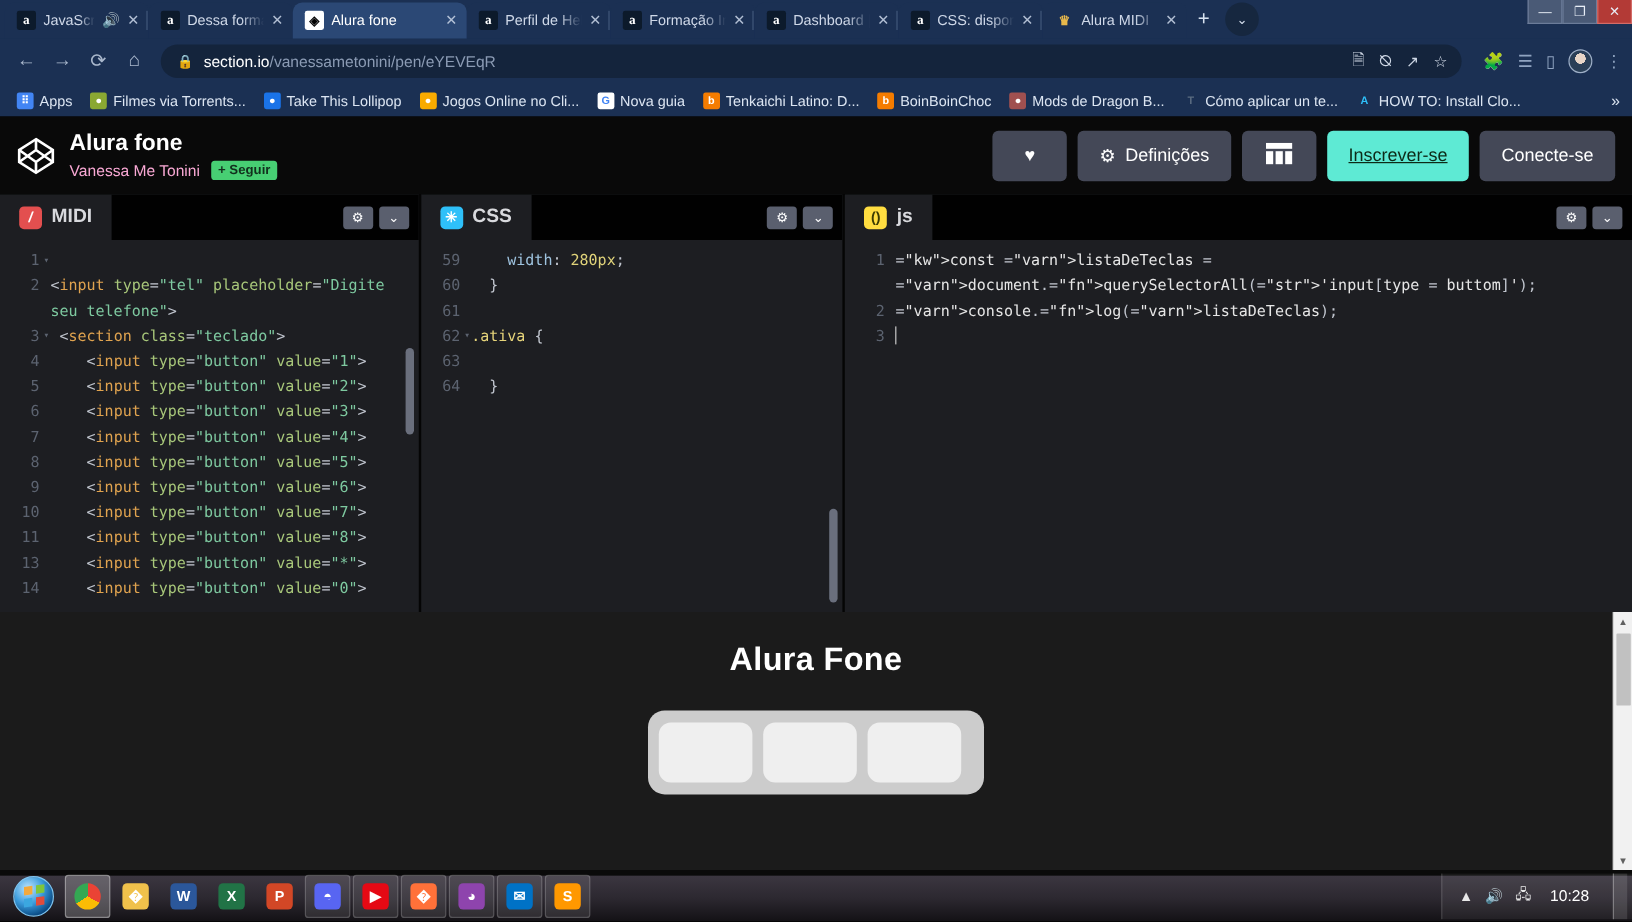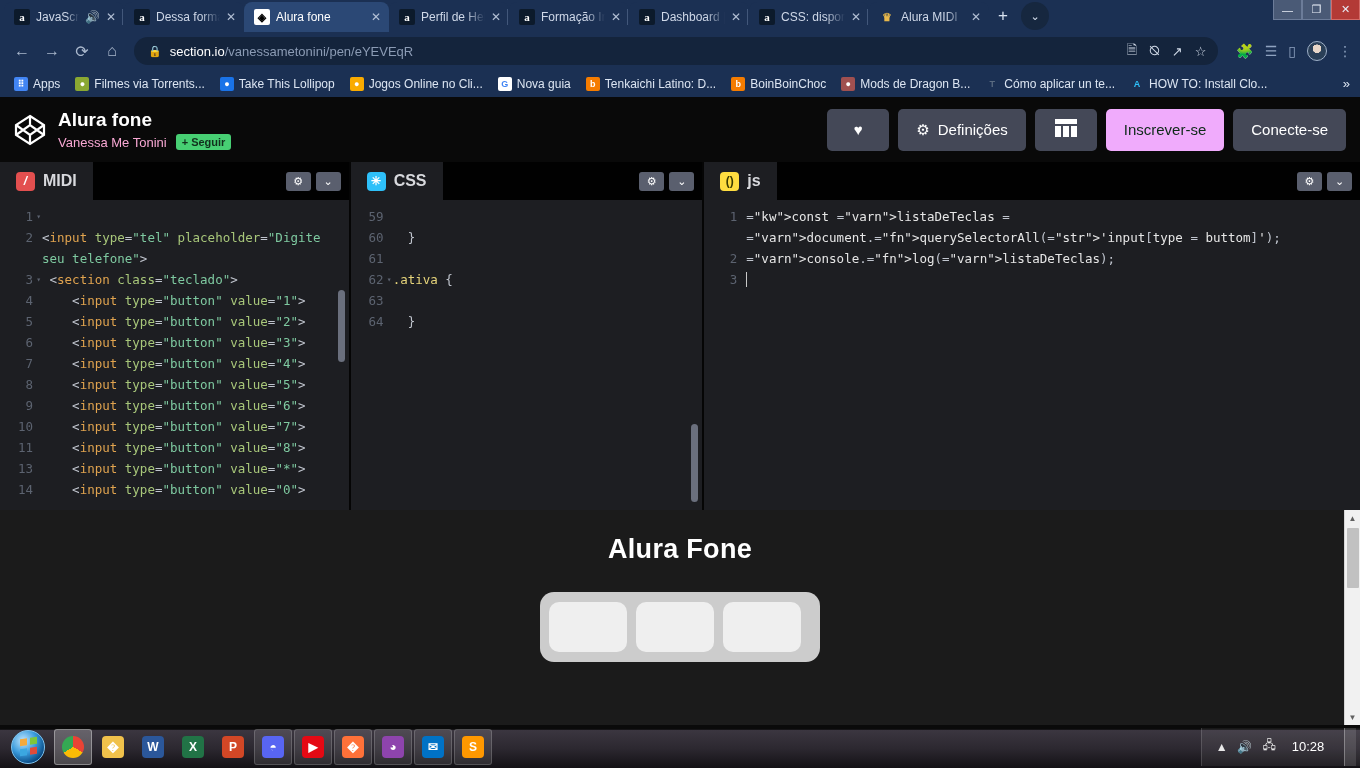--- a/index.html
+++ b/index.html
@@ -95,21 +95,21 @@
   #pen-sub { display: flex; align-items: center; gap: 9px; }
   #pen-author { color: #f9a8d4; font-size: 13px; text-align: right; }
   #follow-btn { background: #47cf73; color: #12301d; font-size: 11px; font-weight: bold; border-radius: 3px; padding: 2px 6px; }
   #pen-actions { margin-left: auto; display: flex; align-items: center; gap: 9px; }
   .hbtn {
     background: #444857; color: #fff; border-radius: 5px; height: 42px;
     display: flex; align-items: center; justify-content: center; gap: 8px;
     padding: 0 18px; font-size: 15px;
   }
   .hbtn.icononly { width: 62px; padding: 0; }
-  .hbtn.green { background: #f0abfc; color: #0d2a17; }
+  .hbtn.green { background: #5eead4; color: #0d2a17; text-decoration: underline; }
 
   #editors { height: 348px; background: #050505; display: flex; }
   .pane { position: relative; overflow: hidden; background: #1d1e22; }
   .pane.html { width: 458px; }
   .pane.css  { width: 462px; margin-left: 2px; }
   .pane.js   { flex: 1 1 auto; margin-left: 2px; }
   .pane-bar { height: 38px; background: #010101; display: flex; align-items: center; position: relative; }
   .pane-tab {
     height: 38px; background: #1d1e22; display: flex; align-items: center; gap: 8px;
     padding: 0 16px; color: #d8d9dd; font-size: 16px; font-weight: bold;
@@ -444,20 +444,21 @@
               <span>CSS</span>
             </div>
             <div class="pane-tools">
               <div>⚙</div>
               <div>⌄</div>
             </div>
           </div>
           <div class="code">
             <div class="cline">
               <div class="gutter">59</div>
+              <div class="ctext">    <span class="prop">width</span><span class="pun">:</span> <span class="val">280px</span><span class="pun">;</span></div>
             </div>
             <div class="cline">
               <div class="gutter">60</div>
               <div class="ctext"><span class="pun">  }</span></div>
             </div>
             <div class="cline">
               <div class="gutter">61</div>
               <div class="ctext"></div>
             </div>
             <div class="cline">

